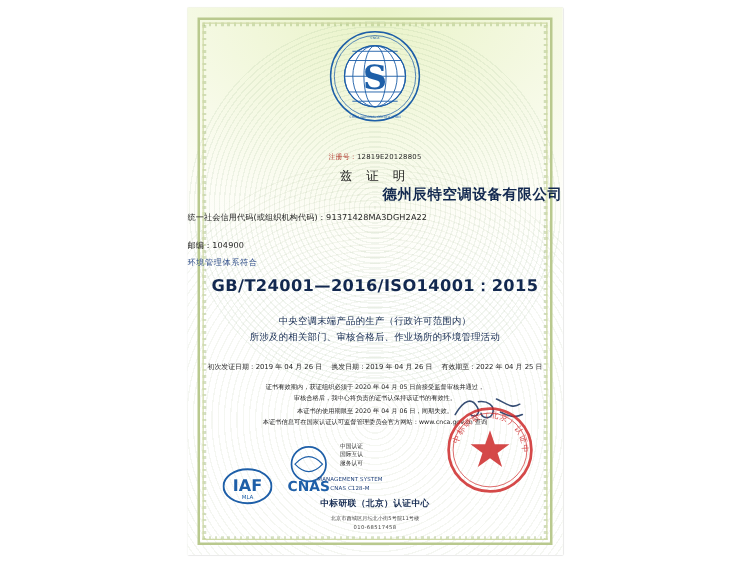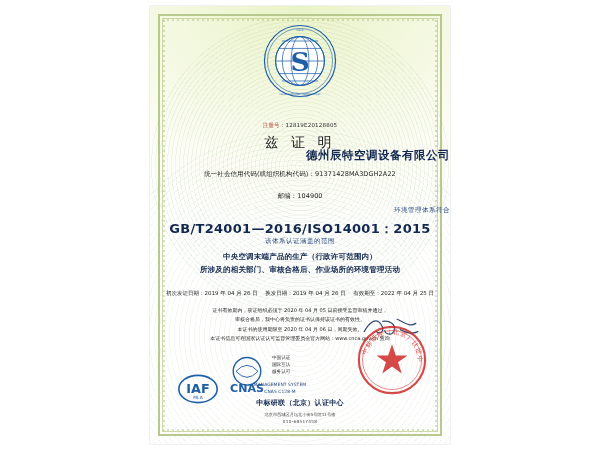--- a/index.html
+++ b/index.html
@@ -117,51 +117,51 @@
     font-size: 5.5px;
     color: #2b2b2b;
     letter-spacing: .2px;
   }
   .cert-no .lbl { color: #b03a2e; }
   .zizhengming {
     position: absolute;
     top: 128px;
     left: 0; right: 0;
     text-align: center;
-    font-size: 14px;
+    font-size: 10px;
     color: #1d1d1d;
     letter-spacing: 4px;
   }
   .company {
     position: absolute;
     top: 142px;
     left: 0; right: 0;
     text-align: right;
     font-size: 11.5px;
     font-weight: bold;
     color: #12284f;
     letter-spacing: .5px;
   }
   .idline {
     position: absolute;
     left: 0; right: 0;
-    text-align: center;
+    text-align: left;
     font-size: 6.5px;
     color: #1d1d1d;
     letter-spacing: .1px;
   }
   .idline.l1 { top: 164px; }
   .idline.l2 { top: 175px; }
   .idline.l3 { top: 186px; }
 
   .scope-label {
     position: absolute;
     top: 200px;
     left: 0; right: 0;
-    text-align: right;
+    text-align: left;
     font-size: 6.5px;
     color: #2b4a86;
     letter-spacing: .5px;
   }
   .standard {
     position: absolute;
     top: 214px;
     left: 0; right: 0;
     text-align: center;
     font-size: 13px;
@@ -176,21 +176,21 @@
     text-align: center;
     font-size: 6.5px;
     color: #2b4a86;
     letter-spacing: .5px;
   }
   .scope-line {
     position: absolute;
     left: 0; right: 0;
     text-align: center;
     font-size: 7.5px;
-    font-weight: bold;
+    font-weight: normal;
     color: #12284f;
     letter-spacing: .2px;
   }
   .scope-line.s1 { top: 246px; }
   .scope-line.s2 { top: 259px; }
 
   .dates {
     position: absolute;
     top: 284px;
     left: 16px; right: 16px;
@@ -331,21 +331,20 @@
 
     <div class="zizhengming">兹 证 明</div>
 
     <div class="company">德州辰特空调设备有限公司</div>
 
     <div class="idline l1">统一社会信用代码(或组织机构代码)：91371428MA3DGH2A22</div>
     <div class="idline l3">邮编：104900</div>
 
     <div class="scope-label">环境管理体系符合</div>
     <div class="standard">GB/T24001—2016/ISO14001：2015</div>
-    <div class="scope-label2">该体系认证涵盖的范围</div>
     <div class="scope-line s1">中央空调末端产品的生产（行政许可范围内）</div>
     <div class="scope-line s2">所涉及的相关部门、审核合格后、作业场所的环境管理活动</div>
 
     <div class="dates">
       <span>初次发证日期：2019 年 04 月 26 日</span>
       <span>换发日期：2019 年 04 月 26 日</span>
       <span>有效期至：2022 年 04 月 25 日</span>
     </div>
 
     <div class="notes">

